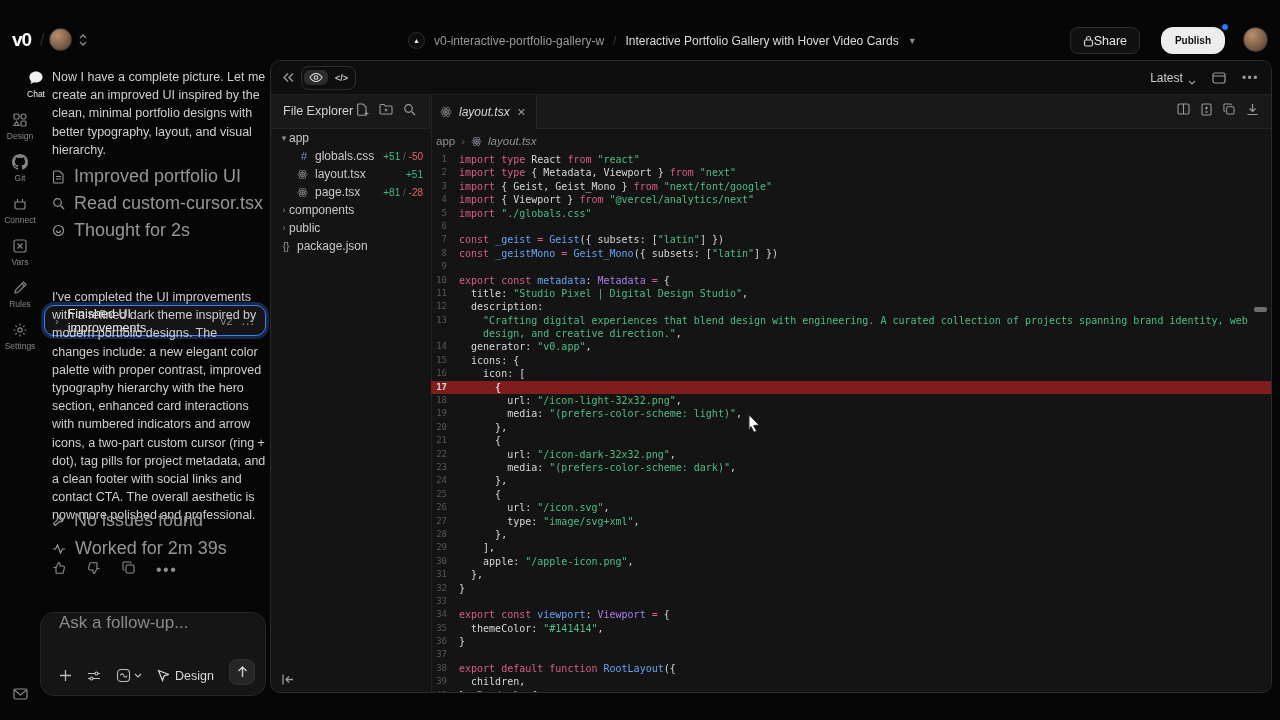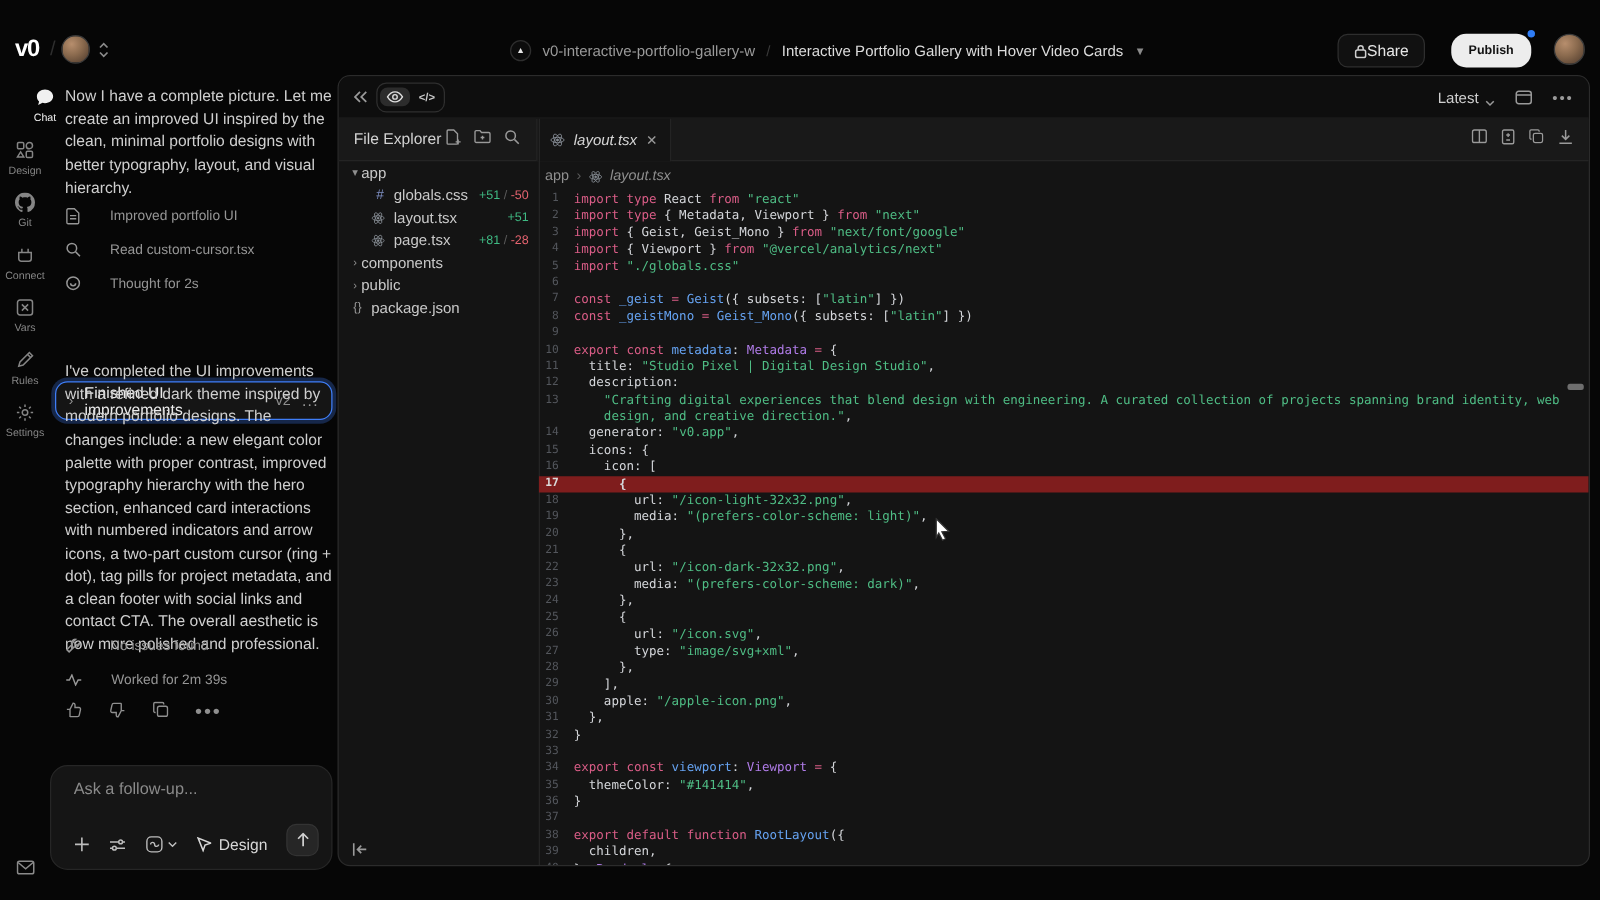--- a/index.html
+++ b/index.html
@@ -31,33 +31,33 @@
   
   .rail { position:absolute; left:0; top:60px; width:40px; }
   .rail-item { position:absolute; left:0; width:40px; display:flex; flex-direction:column; align-items:center; gap:3px; color:#858585; }
   .rail-item .lbl { font-size:8.5px; }
   .rail-item.active { color:#f0f0f0;margin-left:16px; }
   .rail-mail { position:absolute; left:13px; top:688px; color:#8a8a8a; }
 
   
   .chat-col { position:absolute; left:40px; top:60px; width:228px; }
   .msg { position:absolute; left:12px; width:214px; font-size:12.5px; line-height:18.2px; color:#cfcfcf; }
-  .step { position:absolute; left:12px; display:flex; align-items:center; gap:23px; color:#969696; font-size:11px; }
+  .step { position:absolute; left:12px; display:flex; align-items:center; gap:9px; color:#969696; font-size:18px; }
   .vcard { position:absolute; left:4px; top:245px; width:222px; height:31px; background:#151515;
     border:1.5px solid #3f7ef7; border-radius:10px; box-shadow:0 0 0 3px rgba(63,126,247,.28);
     display:flex; align-items:center; padding:0 10px; gap:9px; font-size:12.5px; }
   .vcard .cchev { color:#9a9a9a; font-size:11px; }
   .vcard .vlabel { color:#ececec; }
   .vcard .vbadge { color:#8d8d8d; font-size:11.5px; }
   .vcard .vmore { margin-left:auto; color:#9a9a9a; letter-spacing:1px; }
   .actions { position:absolute; left:12px; top:561px; display:flex; gap:21px; color:#8f8f8f; }
   .composer { position:absolute; left:0px; top:552px; width:226px; height:84px; background:#151515;
     border:1px solid #262626; border-radius:14px; }
-  .composer input { position:absolute; left:18px; top:10px; width:190px; background:transparent; border:none; outline:none;
-    color:#cfcfcf; font-size:13px; font-family:"Liberation Sans",sans-serif; }
+  .composer input { position:absolute; left:18px; top:0; width:190px; background:transparent; border:none; outline:none;
+    color:#cfcfcf; font-size:17px; font-family:"Liberation Sans",sans-serif; }
   .composer input::placeholder { color:#8a8a8a; }
   .cmp-row { position:absolute; left:18px; bottom:12px; display:flex; align-items:center; gap:15px; color:#bdbdbd; }
   .cmp-design { display:flex; align-items:center; gap:6px; font-size:12.5px; color:#d8d8d8; }
   .send-btn { position:absolute; right:10px; bottom:10px; width:26px; height:26px; border-radius:8px;
     background:#262626; border:1px solid #333; display:flex; align-items:center; justify-content:center; color:#cfcfcf; }
 
   
   .panel { position:absolute; left:270px; top:60px; width:1002px; height:633px; background:#141414;
     border:1px solid #2b2b2b; border-radius:10px; overflow:hidden; }
   .hdr1 { position:absolute; left:0; top:0; width:100%; height:34px; background:#0e0e0e; border-bottom:1px solid #1f1f1f;

